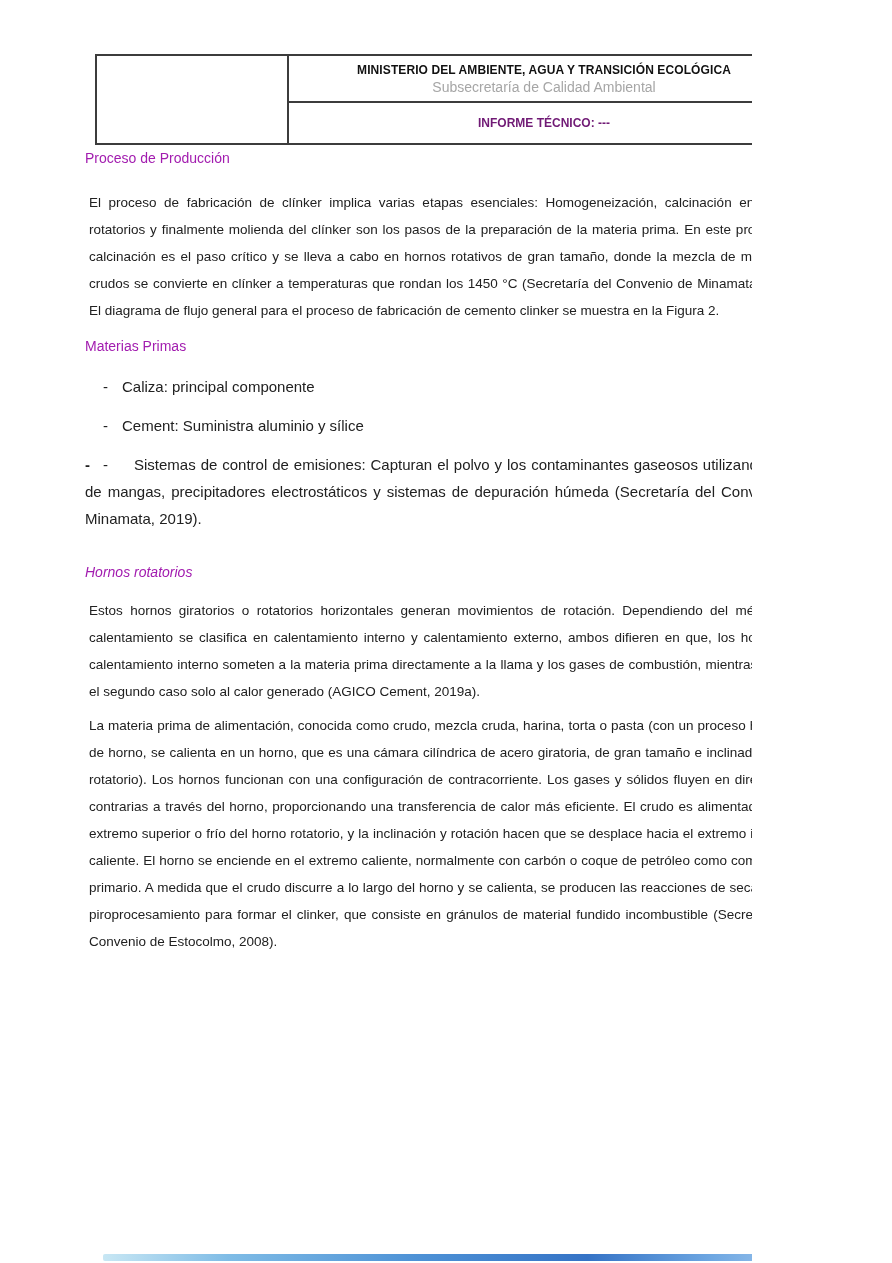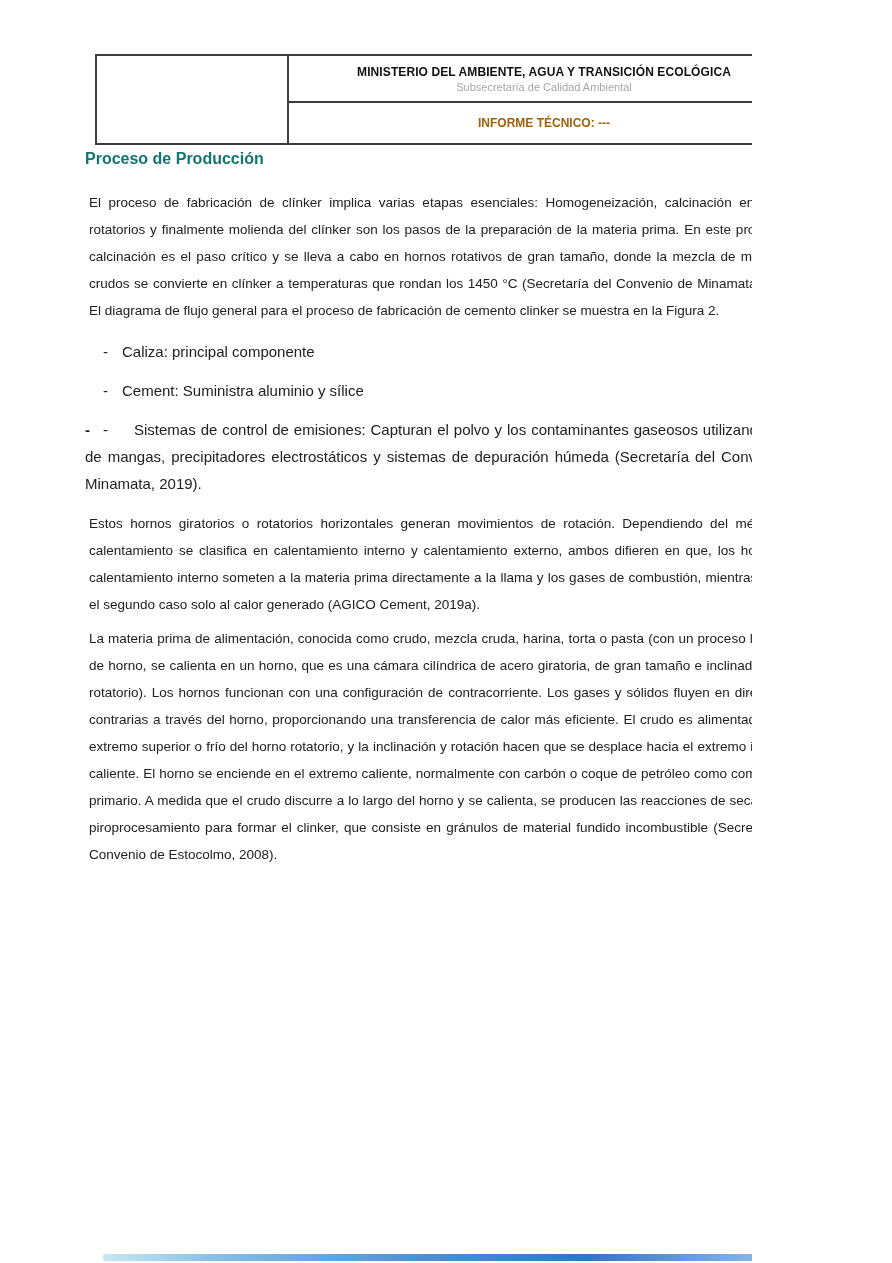--- a/index.html
+++ b/index.html
@@ -9,25 +9,25 @@
   }
   
   .doc-table {
     position:absolute; left:95px; top:54px; width:706px;
     border-collapse:collapse; table-layout:fixed;
   }
   .doc-table td { border:2px solid #3c3c3c; padding:2px 6px; vertical-align:middle; }
   .logo-cell { width:178px; }
   .head-cell { text-align:center; height:41px; }
   .ministry { font-size:12px; font-weight:bold; color:#111; letter-spacing:.1px; }
-  .subsec { font-size:11px; color:#a6a6a6; margin-top:2px; }
-  .informe-cell { text-align:center; height:36px; font-size:12px; font-weight:bold; color:#a16207; }
+  .subsec { font-size:14px; color:#a6a6a6; margin-top:2px; }
+  .informe-cell { text-align:center; height:36px; font-size:12px; font-weight:bold; color:#701a75; }
   
   .content { position:absolute; left:85px; top:150px; width:722px; }
-  .h-sec { font-size:16px; line-height:17px; font-weight:bold; margin:0; color:#0f766e; }
+  .h-sec { font-size:14px; line-height:17px; font-weight:normal; margin:0; color:#a21caf; }
   .body-p { font-size:13.5px; line-height:27px; text-align:justify; margin:4px; }
   #h-proceso { margin-bottom:22px; }
   #p-proceso { margin-bottom:14px; }
   #h-materias { margin-bottom:18px; }
   .materias-list { list-style:none; margin:0; padding:0; }
   .materias-list li {
     position:relative; font-size:15px; line-height:27px; text-align:justify;
     padding-left:37px; margin-bottom:12px;
   }
   .materias-list li:last-child { margin-bottom:8px; }
@@ -64,39 +64,41 @@
     </tr>
   </tbody>
     </table>
 
   <div class="content">
 
     <p class="h-sec" id="h-proceso">Proceso de Producción</p>
 
     <p class="body-p" id="p-proceso">El proceso de fabricación de clínker implica varias etapas esenciales: Homogeneización, calcinación en hornos rotatorios y finalmente molienda del clínker son los pasos de la preparación de la materia prima. En este proceso, la calcinación es el paso crítico y se lleva a cabo en hornos rotativos de gran tamaño, donde la mezcla de materiales crudos se convierte en clínker a temperaturas que rondan los 1450 °C (Secretaría del Convenio de Minamata, 2019). El diagrama de flujo general para el proceso de fabricación de cemento clinker se muestra en la Figura 2.</p>
 
+    <p class="h-sec" id="h-materias">Materias Primas</p>
 
     <ul class="materias-list">
       <li>
         <span class="li-marker">-</span>
         <span>Caliza: principal componente</span>
       </li>
       <li>
         <span class="li-marker">-</span>
         <span>Cement: Suministra aluminio y sílice</span>
       </li>
       <li>
         <span class="li-marker">-</span>
       </li>
     </ul>
 
 
 
     <p class="tec-p"><span class="dash">-</span><span class="tab"></span><span>Sistemas de control de emisiones: Capturan el polvo y los contaminantes gaseosos utilizando filtros de mangas, precipitadores electrostáticos y sistemas de depuración húmeda (Secretaría del Convenio de Minamata, 2019).</span></p>
 
+    <p class="h-sec" id="h-hornos">Hornos rotatorios</p>
 
     <p class="body-p" id="p-hornos-1">Estos hornos giratorios o rotatorios horizontales generan movimientos de rotación. Dependiendo del método de calentamiento se clasifica en calentamiento interno y calentamiento externo, ambos difieren en que, los hornos de calentamiento interno someten a la materia prima directamente a la llama y los gases de combustión, mientras que en el segundo caso solo al calor generado (AGICO Cement, 2019a).</p>
 
     <p class="body-p" id="p-hornos-2">La materia prima de alimentación, conocida como crudo, mezcla cruda, harina, torta o pasta (con un proceso húmedo) de horno, se calienta en un horno, que es una cámara cilíndrica de acero giratoria, de gran tamaño e inclinada (horno rotatorio). Los hornos funcionan con una configuración de contracorriente. Los gases y sólidos fluyen en direcciones contrarias a través del horno, proporcionando una transferencia de calor más eficiente. El crudo es alimentado por el extremo superior o frío del horno rotatorio, y la inclinación y rotación hacen que se desplace hacia el extremo inferior o caliente. El horno se enciende en el extremo caliente, normalmente con carbón o coque de petróleo como combustible primario. A medida que el crudo discurre a lo largo del horno y se calienta, se producen las reacciones de secado y de piroprocesamiento para formar el clinker, que consiste en gránulos de material fundido incombustible (Secretaría del Convenio de Estocolmo, 2008).</p>
 
   </div>
 
   <div class="footer-bar"></div>
 
 </div>

